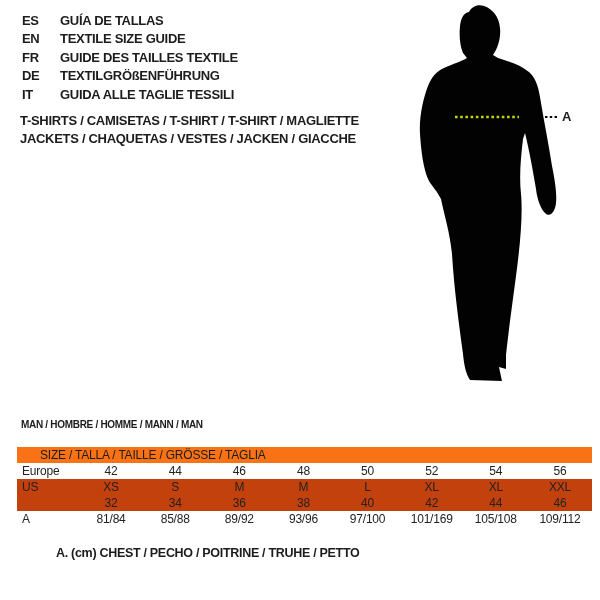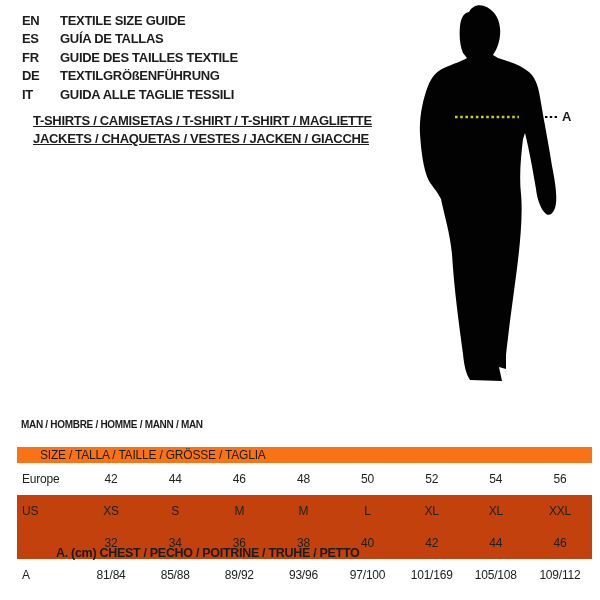--- a/index.html
+++ b/index.html
@@ -5,56 +5,56 @@
   html,body{margin:0;padding:0;}
   .page{
     position:relative;width:600px;height:600px;background:#ffffff;overflow:hidden;
     font-family:"Liberation Sans",sans-serif;color:#1c1c1c;
   }
   
   .lang-list{position:absolute;left:22px;top:11px;}
   .lang-row{display:flex;height:18.5px;align-items:center;font-weight:bold;font-size:13px;letter-spacing:-0.3px;}
   .lang-code{width:38px;flex:0 0 38px;}
   
-  .categories{position:absolute;left:33px;top:112px;font-weight:bold;font-size:13px;line-height:18px;letter-spacing:-0.3px;white-space:nowrap;text-decoration:underline;}
+  .categories{position:absolute;left:20px;top:112px;font-weight:bold;font-size:13px;line-height:18px;letter-spacing:-0.3px;white-space:nowrap;}
   
   .fig-svg{position:absolute;left:405px;top:2px;}
   .measure-a{position:absolute;left:562px;top:109px;font-weight:bold;font-size:13px;}
   
   .section-title{position:absolute;left:21px;top:419px;font-weight:bold;font-size:10px;letter-spacing:-0.3px;}
   
   .size-table{
     position:absolute;left:17px;top:447px;width:575px;
     border-collapse:collapse;table-layout:fixed;
     font-size:12px;letter-spacing:-0.2px;color:#222;
   }
   .size-table col.c-label{width:62px;}
   .size-table th{
     background:#f97316;font-weight:normal;text-align:left;
     height:16px;padding:0 0 0 23px;font-size:12px;color:#1c1c1c;
   }
-  .size-table td{height:32px;padding:0;text-align:center;font-weight:normal;vertical-align:middle;}
+  .size-table td{height:16px;padding:0;text-align:center;font-weight:normal;vertical-align:middle;}
   .size-table td.lbl{text-align:left;padding-left:5px;}
   .size-table tr.shaded{background:#c2410c;}
   
   .footnote{position:absolute;left:22px;top:546px;font-weight:bold;font-size:12.5px;letter-spacing:-0.3px;white-space:nowrap;margin-left:34px;}
 </style>
 </head>
 <body>
 
 <div class="page">
 
   <div class="lang-list">
     <div class="lang-row">
+      <span class="lang-code">ES</span>
+      <span class="lang-label">GUÍA DE TALLAS</span>
+    </div>
+    <div class="lang-row">
       <span class="lang-code">EN</span>
       <span class="lang-label">TEXTILE SIZE GUIDE</span>
-    </div>
-    <div class="lang-row">
-      <span class="lang-code">ES</span>
-      <span class="lang-label">GUÍA DE TALLAS</span>
     </div>
     <div class="lang-row">
       <span class="lang-code">FR</span>
       <span class="lang-label">GUIDE DES TAILLES TEXTILE</span>
     </div>
     <div class="lang-row">
       <span class="lang-code">DE</span>
       <span class="lang-label">TEXTILGRÖßENFÜHRUNG</span>
     </div>
     <div class="lang-row">

